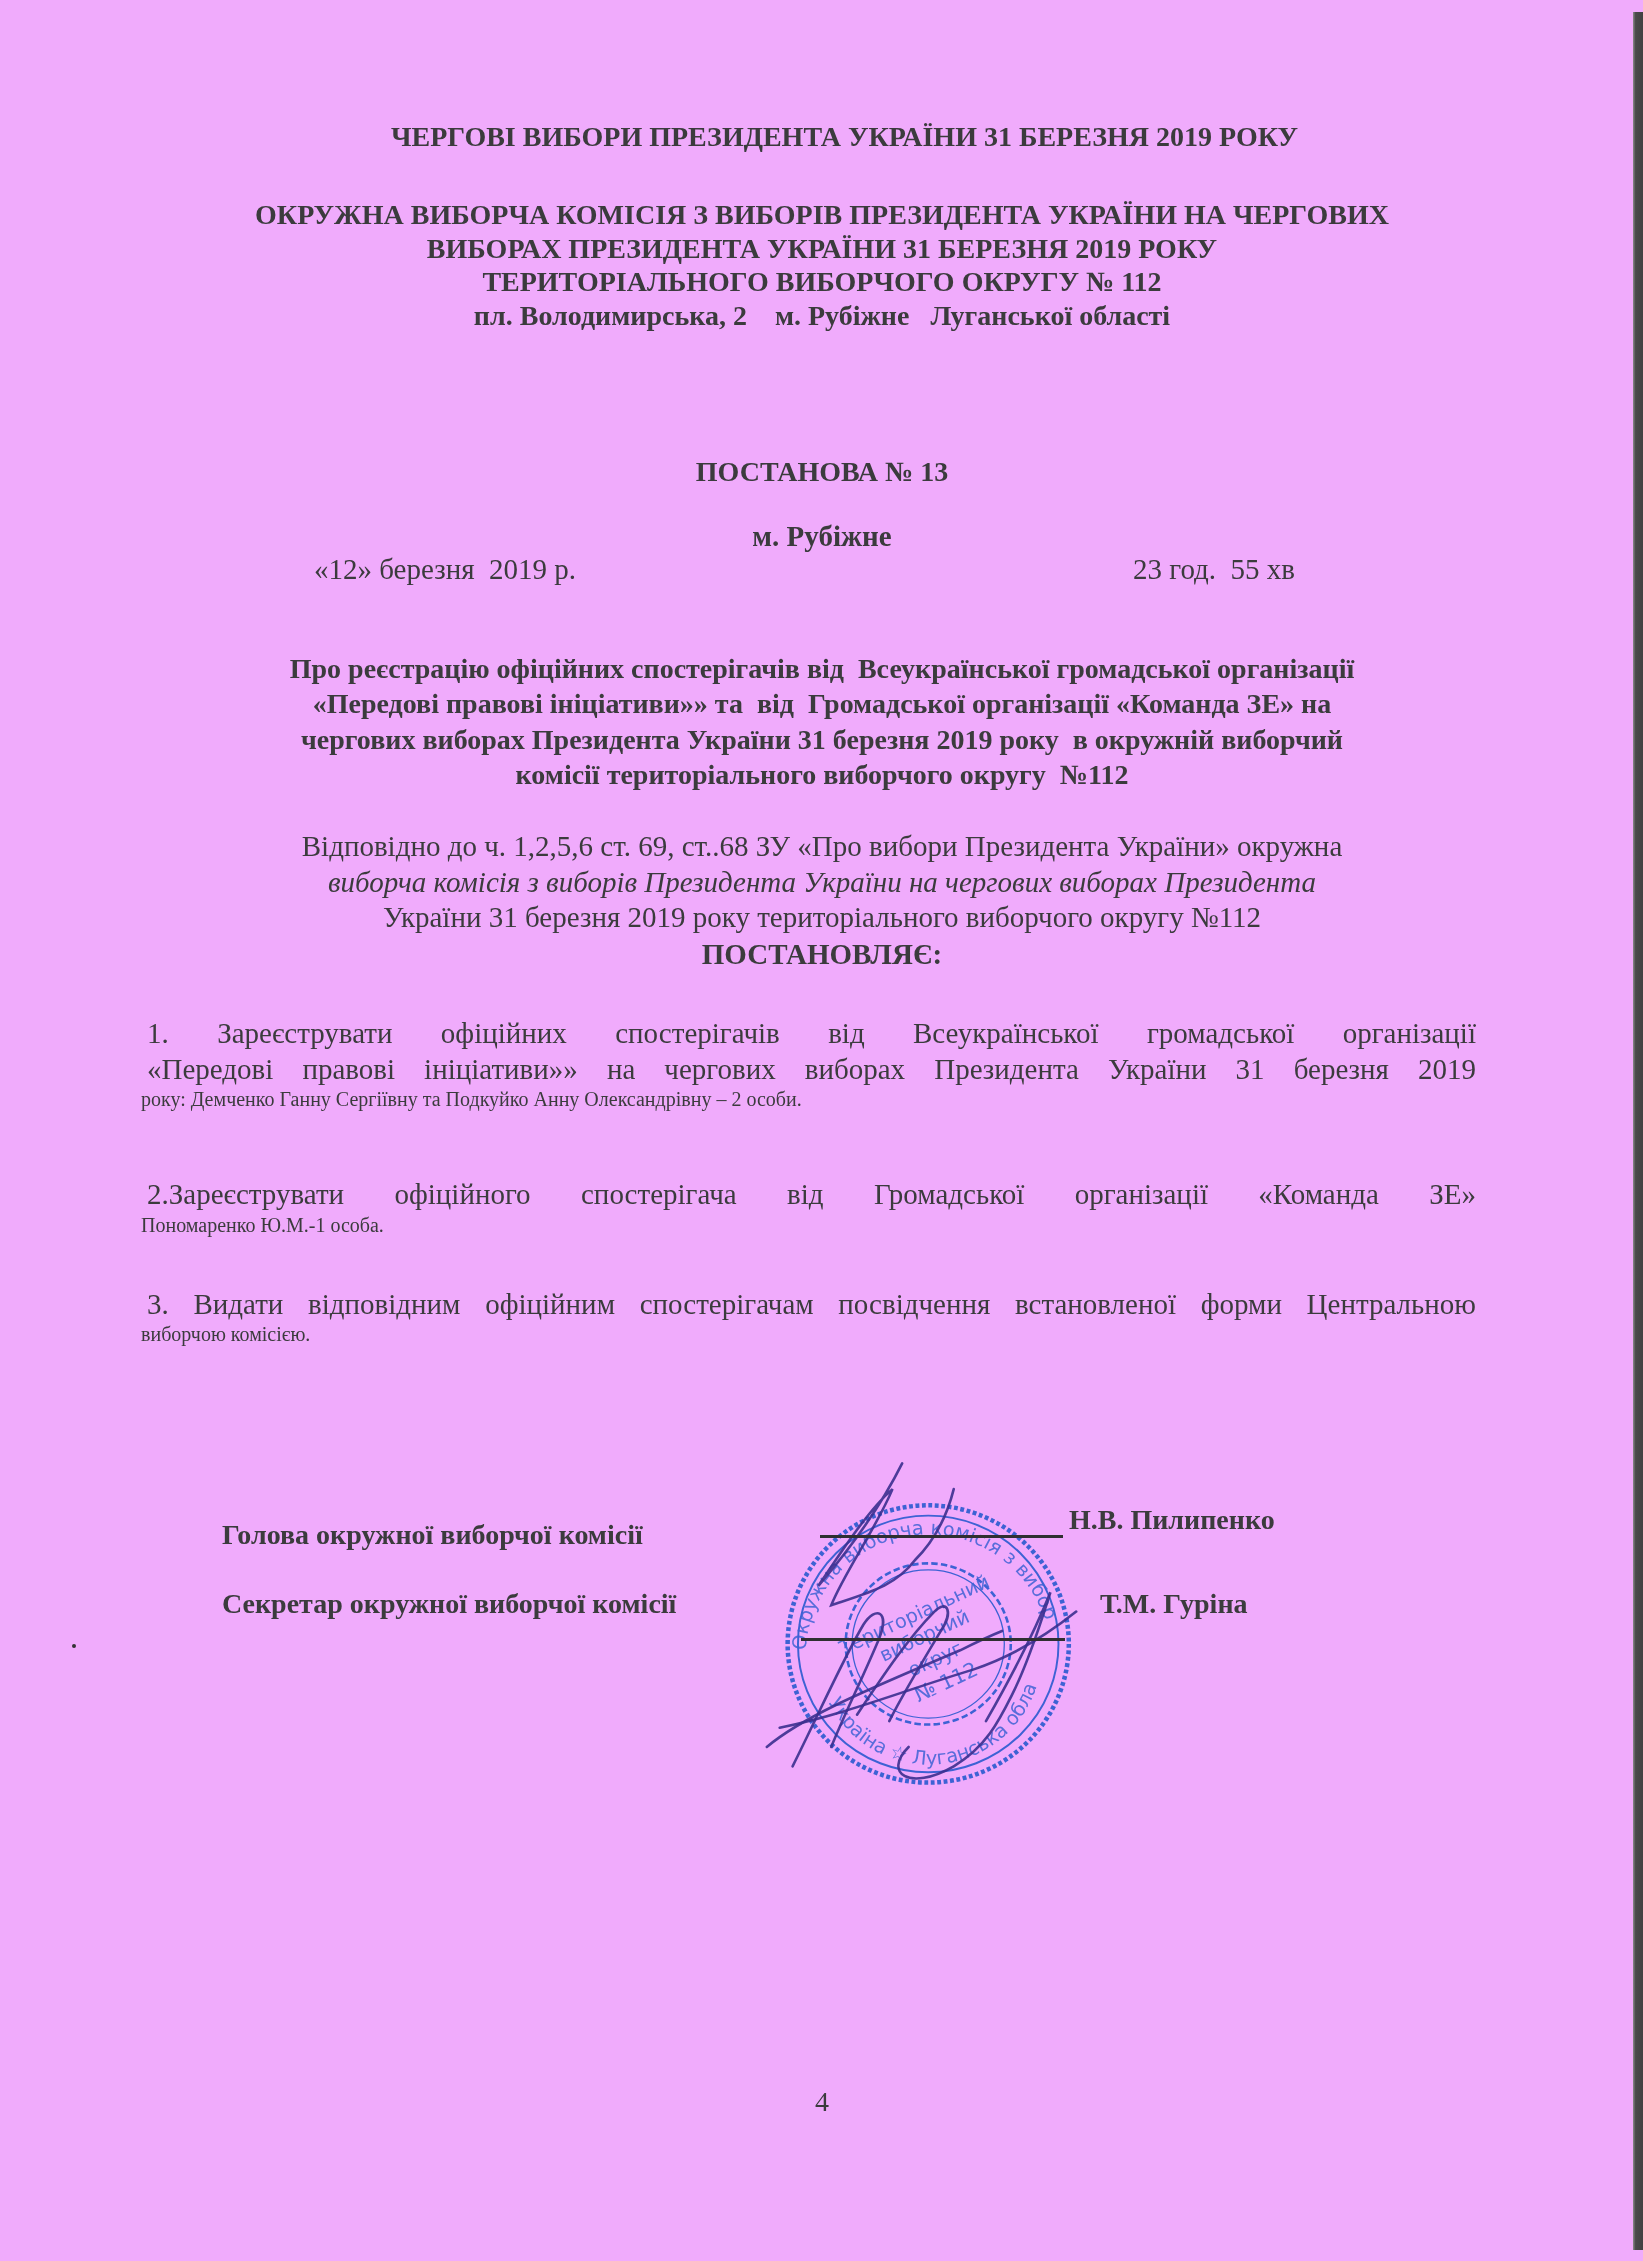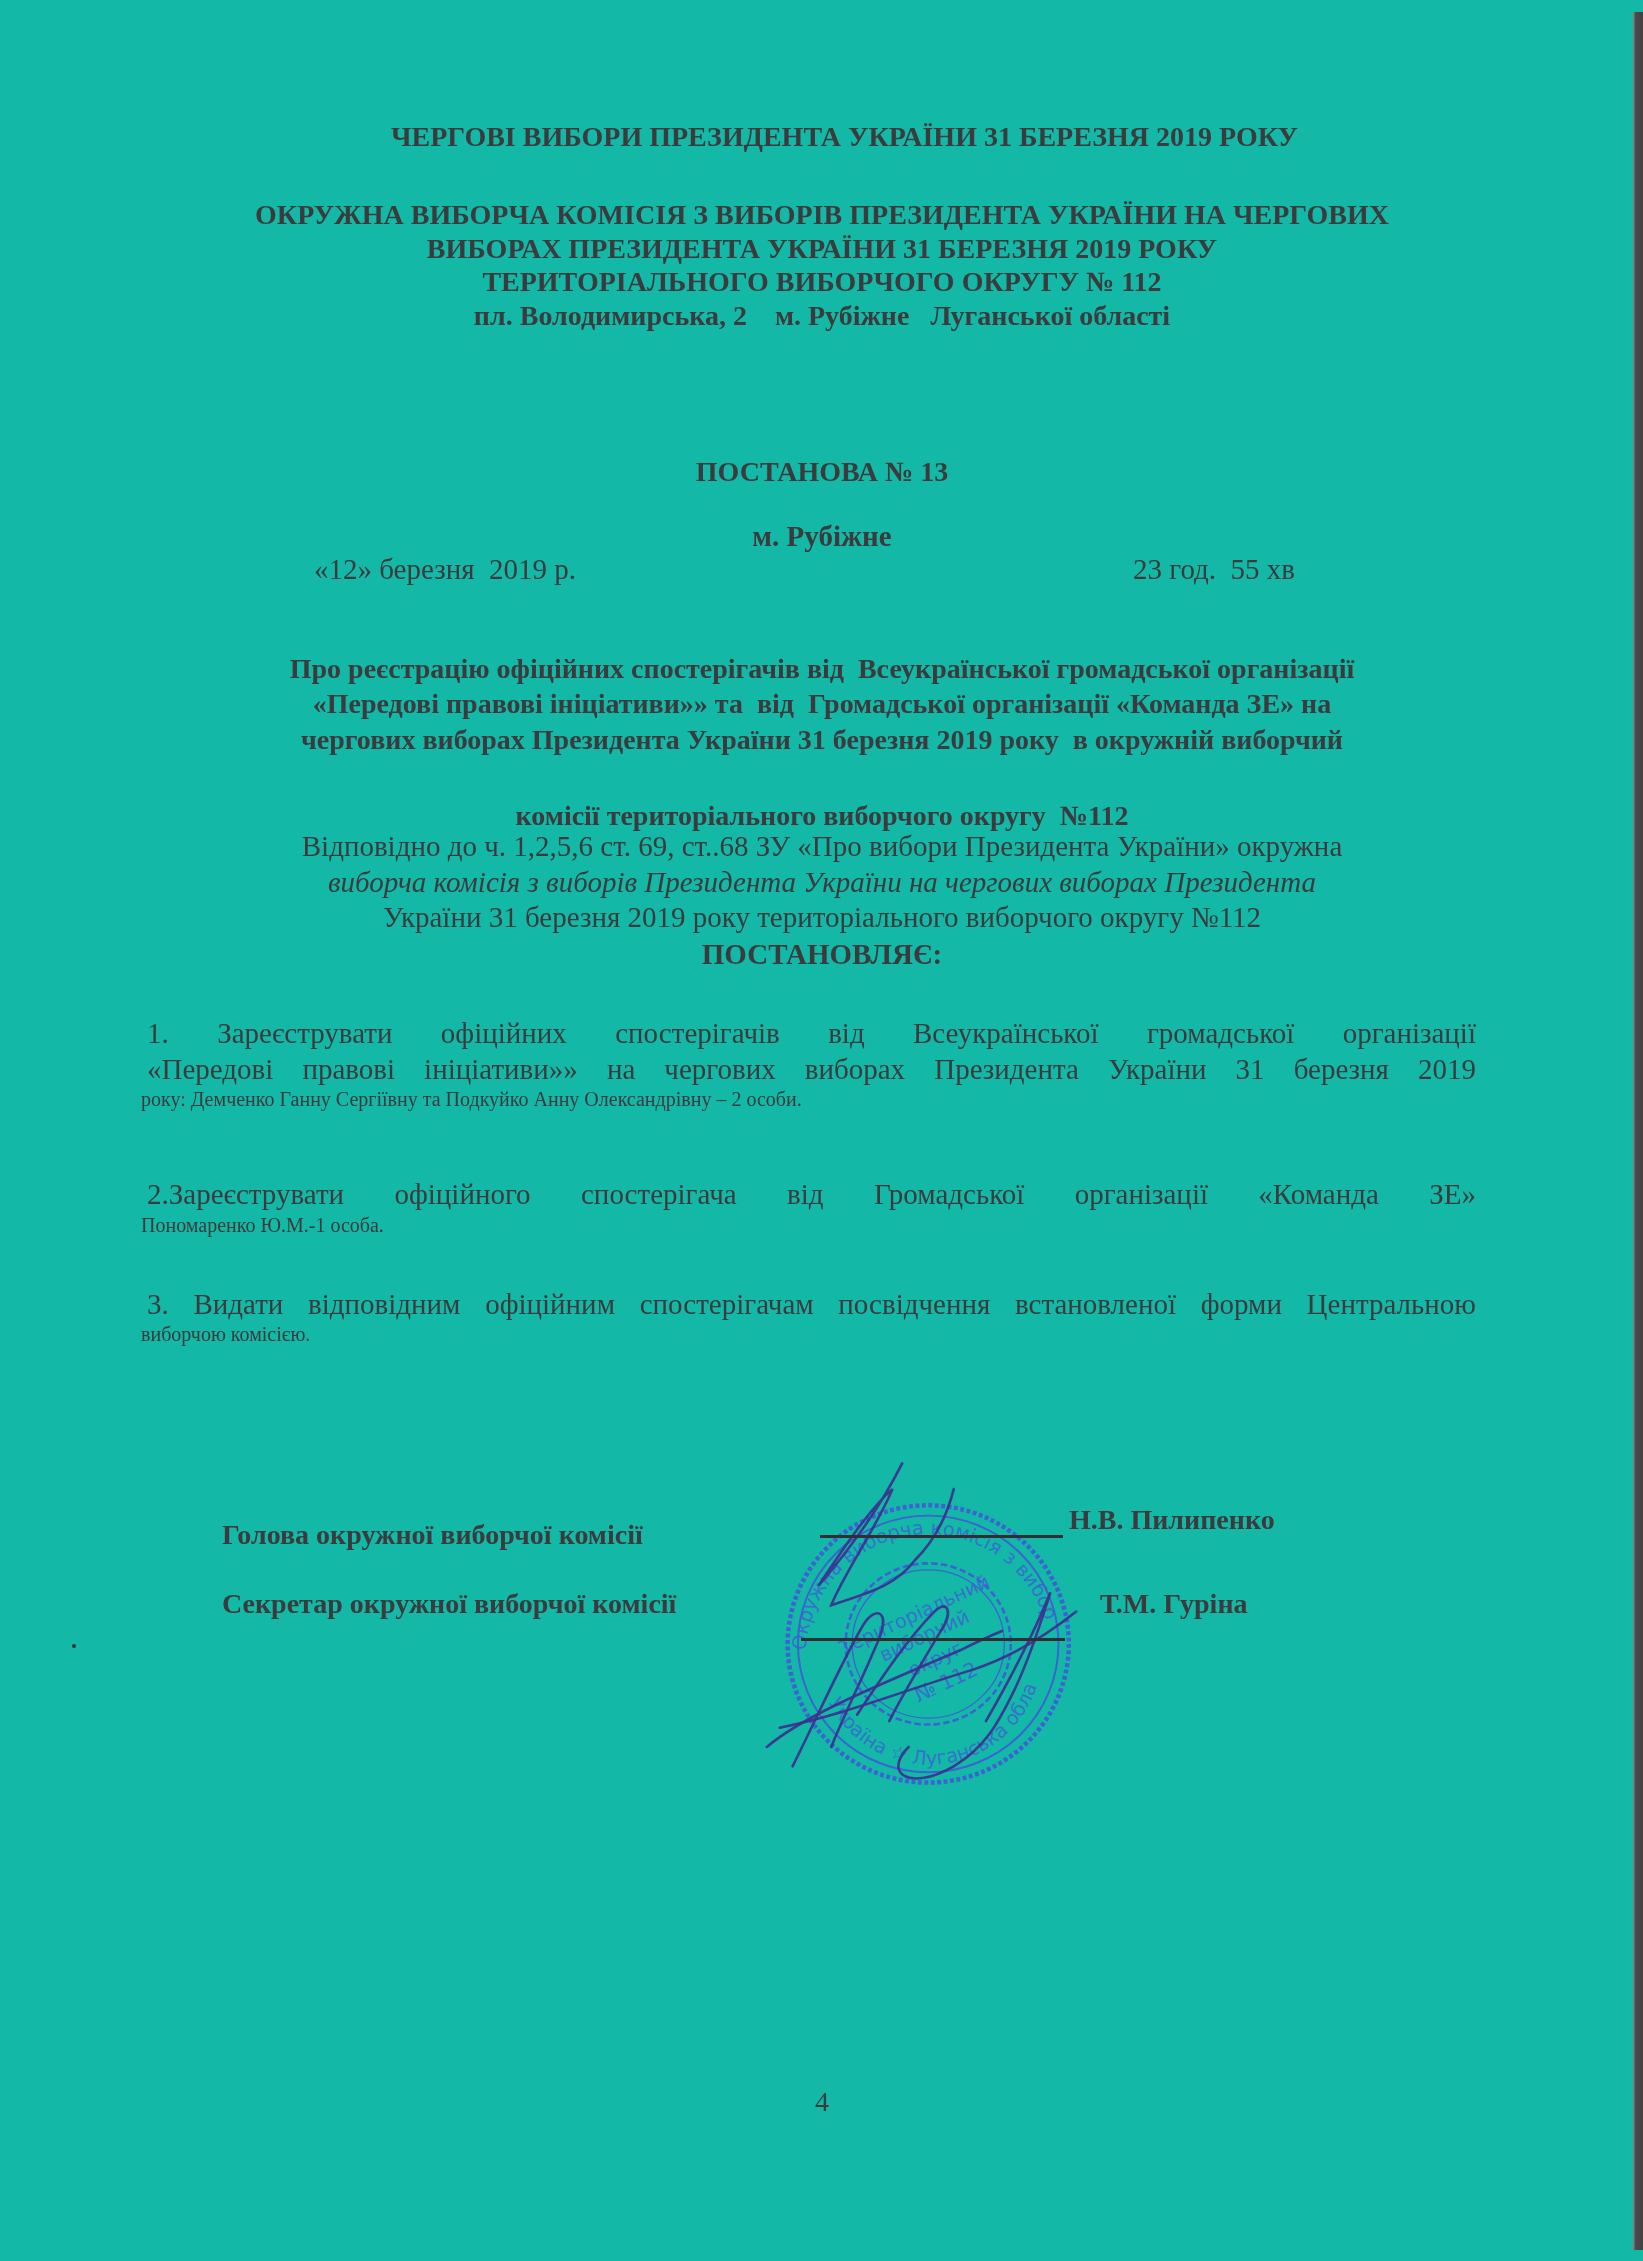--- a/index.html
+++ b/index.html
@@ -1,18 +1,18 @@
 <!DOCTYPE html>
 <html style="font-size:10.3px"><head>
 <meta charset="utf-8">
 <style>
   html, body { margin: 0; padding: 0; background: #ffffff; }
   body { width: 1644px; height: 2261px; position: relative; overflow: hidden;
          font-family: "Liberation Serif", "DejaVu Serif", serif; color: #3b3b3d; }
-  .page { position: absolute; left: 0; top: 0; width: 1644px; height: 2261px; background: #14b8a6; }
+  .page { position: absolute; left: 0; top: 0; width: 1644px; height: 2261px; background: #f0abfc; }
   .scan-edge { position: absolute; left: 1633px; top: 11.6px; width: 11px; height: 2238px;
                background: linear-gradient(to right, #8a8a8a 0px, #4a4a4a 2.6px, #404040 100%); }
   .line { position: absolute; white-space: nowrap; }
   .center { left: 0; width: 1644px; text-align: center; }
   .bold { font-weight: bold; }
   .h1 { font-size: 28px; }
   .h2 { font-size: 28px; }
   .title { font-size: 28px; }
   .body { font-size: 29px; }
   .just { left: 147px; width: 1329px; text-align: justify; text-align-last: justify; font-size: 29px; }
@@ -40,21 +40,21 @@
   <div class="line center bold h2" style="top:300px; white-space:pre;">пл. Володимирська, 2    м. Рубіжне   Луганської області</div>
 
   <div class="line center bold h2" style="top:456px;">ПОСТАНОВА № 13</div>
   <div class="line center bold body" style="top:520px;">м. Рубіжне</div>
   <div class="line body" style="top:553px; left:314px; white-space:pre;">«12» березня  2019 р.</div>
   <div class="line body" style="top:553px; left:1133px; white-space:pre;">23 год.  55 хв</div>
 
   <div class="line center bold title" style="top:688px; white-space:pre;">«Передові правові ініціативи»» та  від  Громадської організації «Команда ЗЕ» на</div>
   <div class="line center bold title" style="top:653px; white-space:pre;">Про реєстрацію офіційних спостерігачів від  Всеукраїнської громадської організації</div>
   <div class="line center bold title" style="top:724px; white-space:pre;">чергових виборах Президента України 31 березня 2019 року  в окружній виборчий</div>
-  <div class="line center bold title" style="top:800px; white-space:pre;text-align:center;">комісії територіального виборчого округу  №112</div>
+  <div class="line center bold title" style="top:759px; white-space:pre;text-align:center;">комісії територіального виборчого округу  №112</div>
 
   <div class="line center body" style="top:830px; box-sizing:border-box;">Відповідно до ч. 1,2,5,6 ст. 69, ст..68 ЗУ «Про вибори Президента України» окружна</div>
   <div class="line center body" style="top:866px;font-style:italic;">виборча комісія з виборів Президента України на чергових виборах Президента</div>
   <div class="line center body" style="top:901px;">України 31 березня 2019 року територіального виборчого округу №112</div>
   <div class="line center bold body" style="top:938px;">ПОСТАНОВЛЯЄ:</div>
 
   <div class="line just" style="top:1017px;">1. Зареєструвати офіційних спостерігачів від Всеукраїнської громадської організації</div>
   <div class="line just" style="top:1053px;">«Передові правові ініціативи»» на чергових виборах Президента України 31 березня 2019</div>
   <div class="line left" style="top:1088px;">року: Демченко Ганну Сергіївну та Подкуйко Анну Олександрівну – 2 особи.</div>
 

